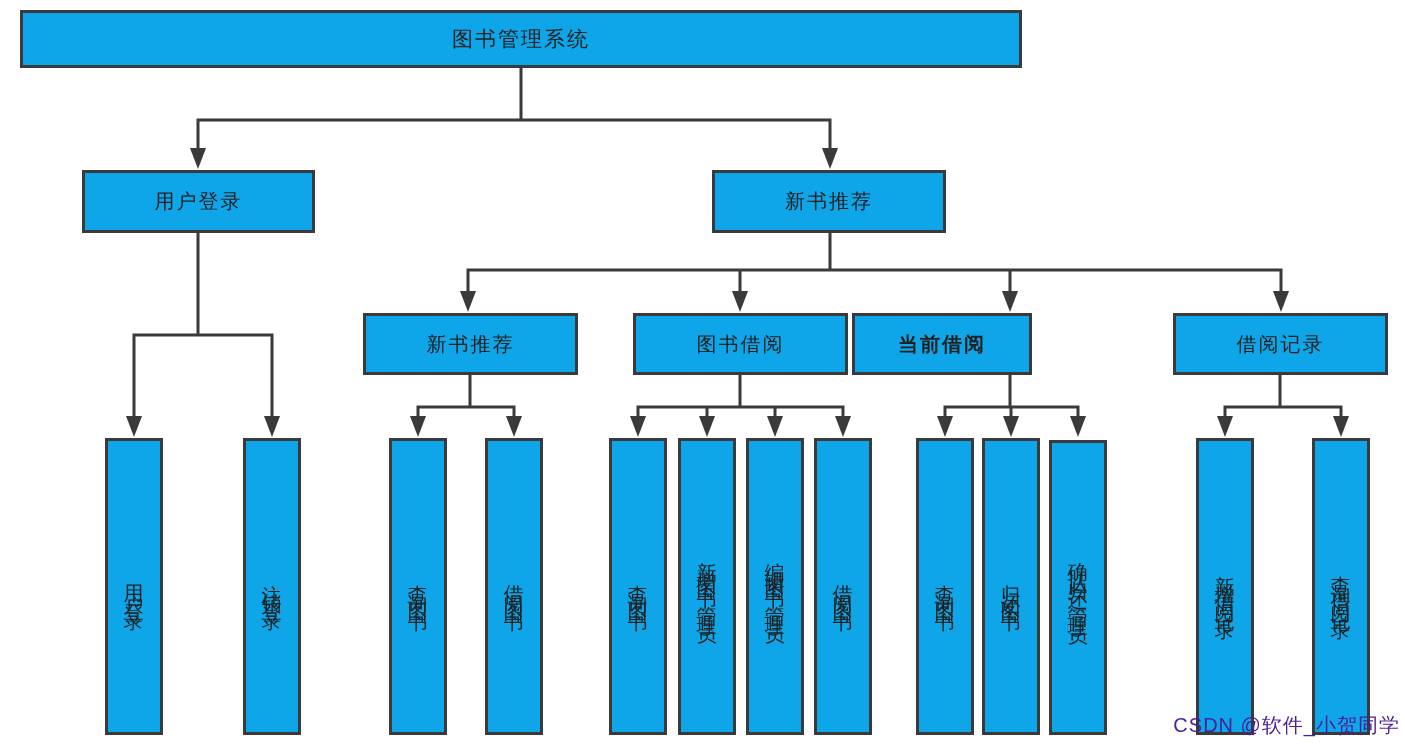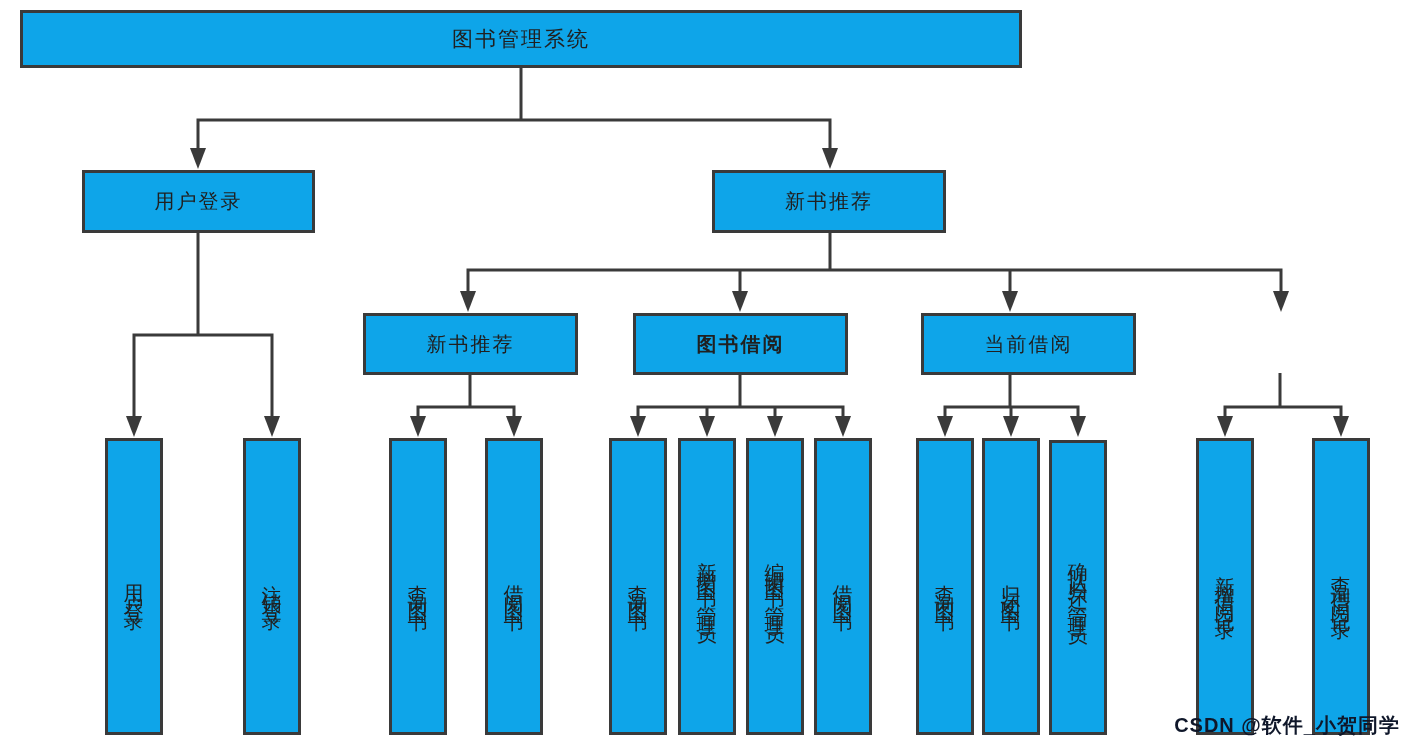--- a/index.html
+++ b/index.html
@@ -15,21 +15,21 @@
     background:#0ea5e9; display:flex; align-items:center; justify-content:center;
   }
   .hnode { font-size:20px; letter-spacing:2px; white-space:nowrap; }
   .root-node { font-size:21px; }
   .leaf span {
     writing-mode:vertical-rl; text-orientation:mixed;
     font-size:20px; line-height:1; letter-spacing:9px;
   }
   .watermark {
     position:absolute; top:712px; right:5px; z-index:5;
-    font-size:20px; letter-spacing:1px; color:#0f172a; white-space:nowrap;font-weight:bold;
+    font-size:20px; letter-spacing:1px; color:#4c1d95; white-space:nowrap;
   }
 </style>
 </head>
 <body>
 
 <div class="canvas">
 
   <svg class="connectors" viewBox="0 0 1405 747">
     <g>
       <path d="M521 67 V121.5 M196.5 120 H831.5 M198 120 V150 M830 120 V150"></path>
@@ -72,22 +72,23 @@
       <polygon points="1333,416 1349,416 1341,437"></polygon>
     </g>
   </svg>
 
   <div class="box hnode root-node" style="left:20px; top:10px; width:1002px; height:58px;">图书管理系统</div>
 
   <div class="box hnode" style="left:82px; top:170px; width:233px; height:63px;">用户登录</div>
   <div class="box hnode" style="left:712px; top:170px; width:234px; height:63px;">新书推荐</div>
 
   <div class="box hnode" style="left:363px; top:313px; width:215px; height:62px;">新书推荐</div>
-  <div class="box hnode" style="left:633px; top:313px; width:215px; height:62px;font-weight:bold;">图书借阅</div>
-  <div class="box hnode" style="left:921px; top:313px; width:215px; height:62px;">当前借阅</div>
+  <div class="box hnode" style="left:633px; top:313px; width:215px; height:62px;">图书借阅</div>
+  <div class="box hnode" style="left:852px; top:313px; width:180px; height:62px;font-weight:bold;">当前借阅</div>
+  <div class="box hnode" style="left:1173px; top:313px; width:215px; height:62px;">借阅记录</div>
 
   <div class="box leaf" style="left:105px; top:438px; width:58px; height:297px;">
     <span>用户登录</span>
   </div>
   <div class="box leaf" style="left:243px; top:438px; width:58px; height:297px;">
     <span>注销登录</span>
   </div>
 
   <div class="box leaf" style="left:389px; top:438px; width:58px; height:297px;">
     <span>查询图书</span>

